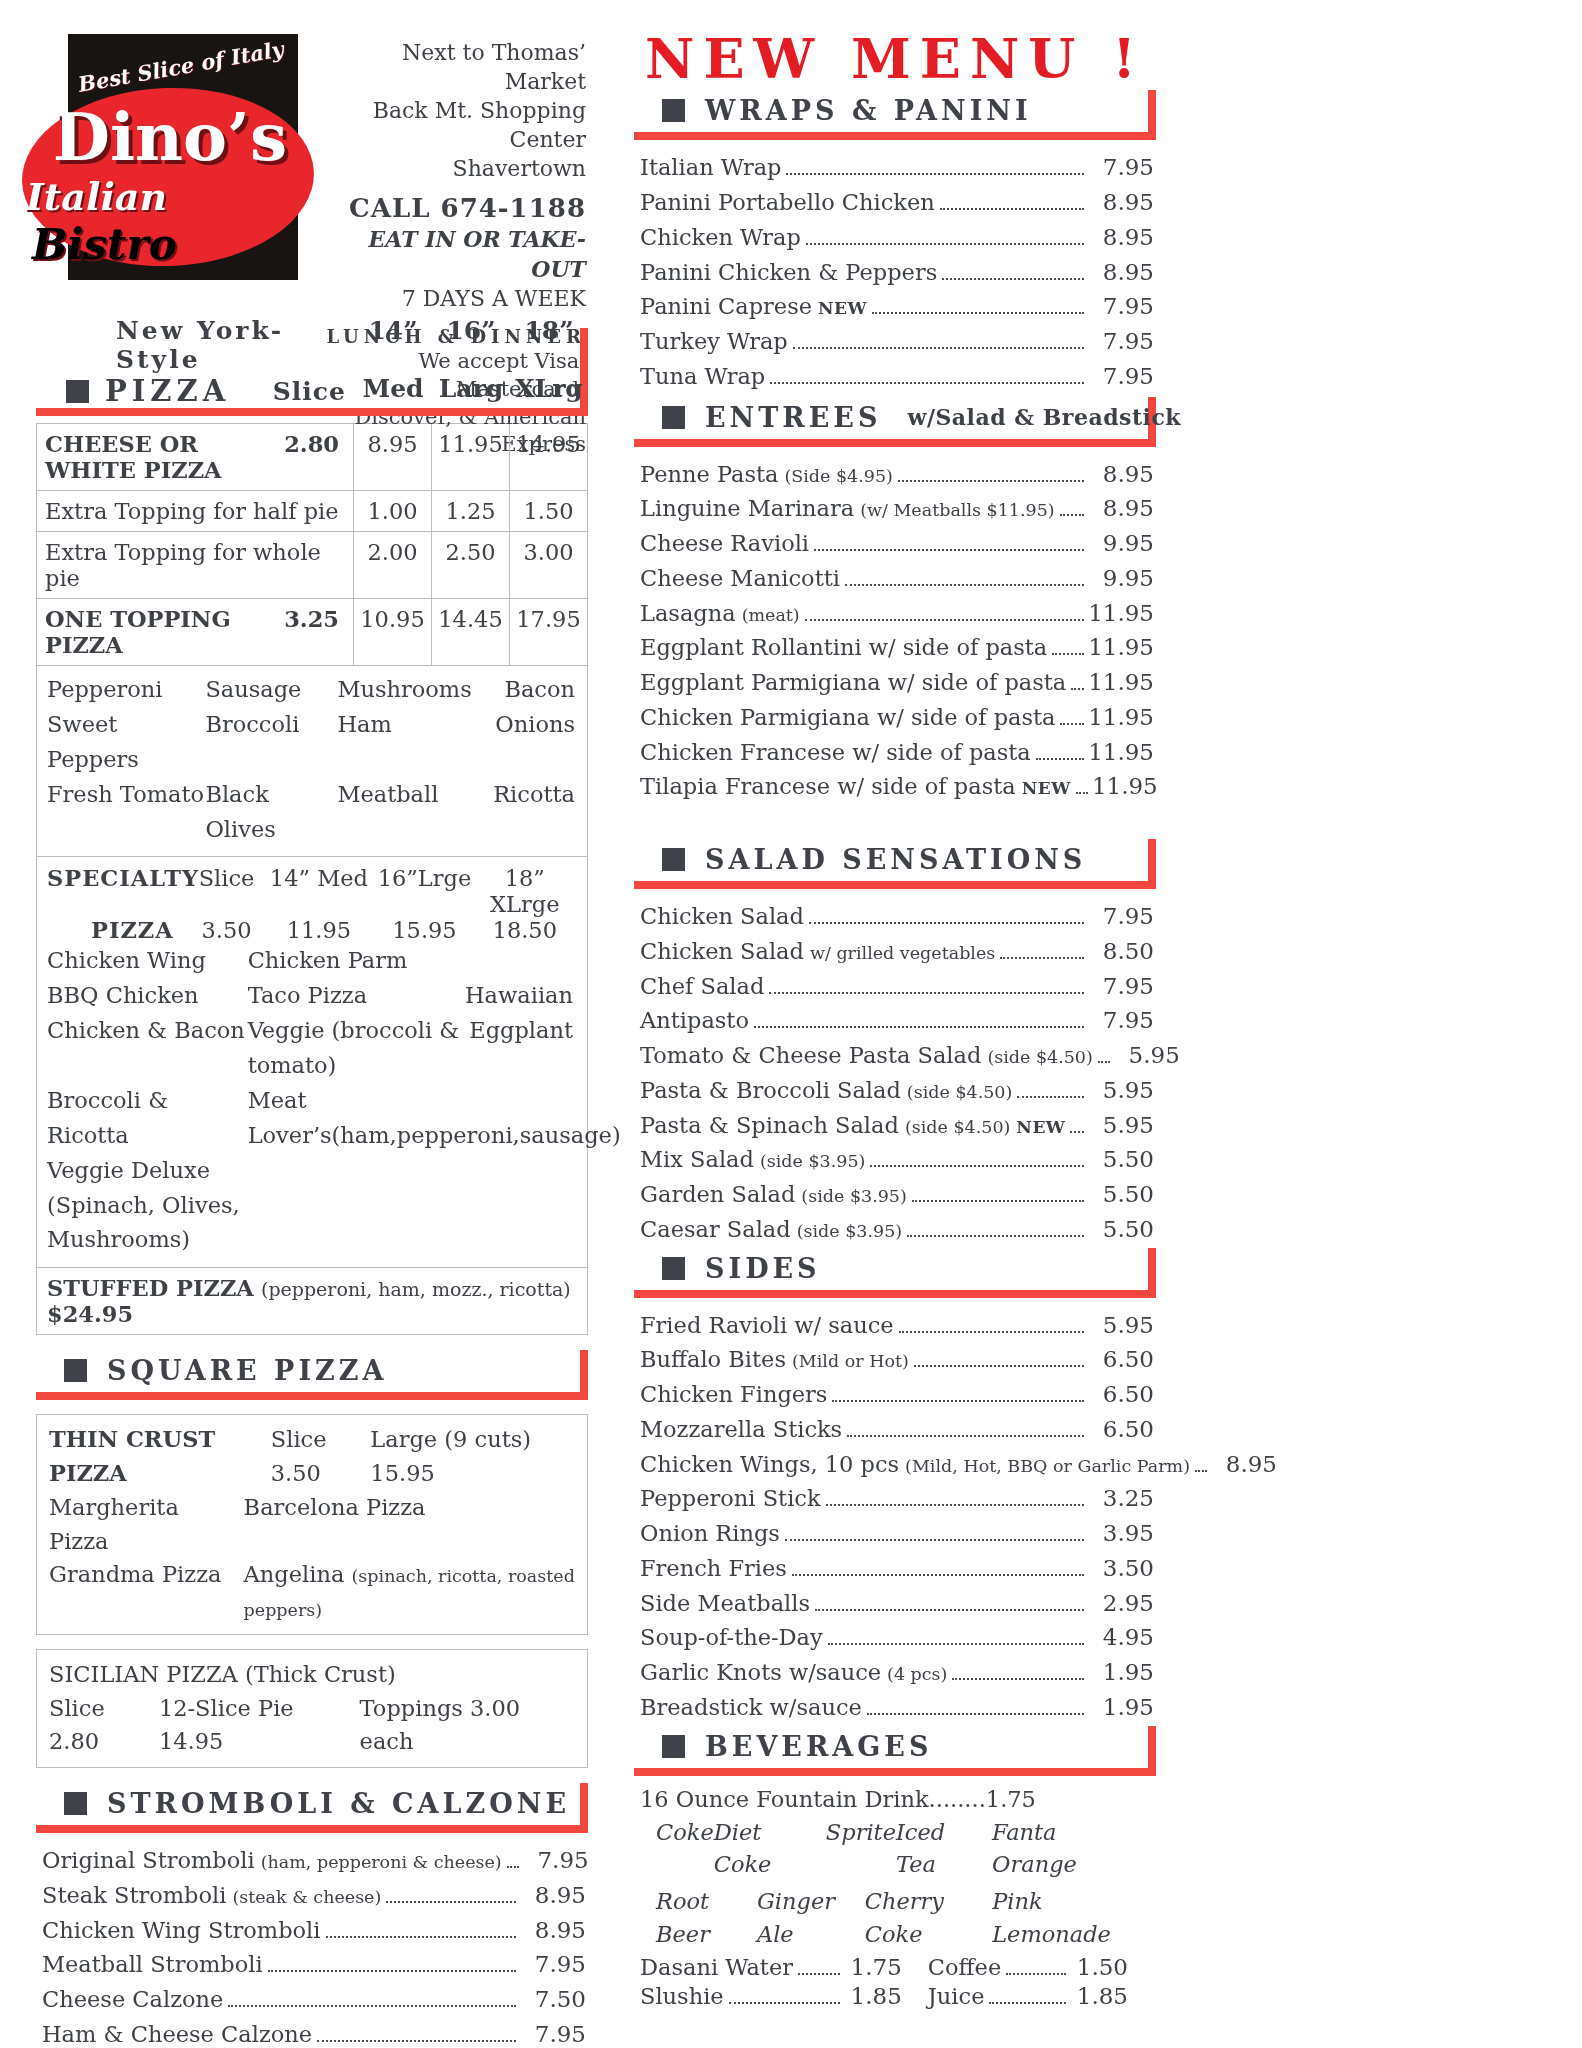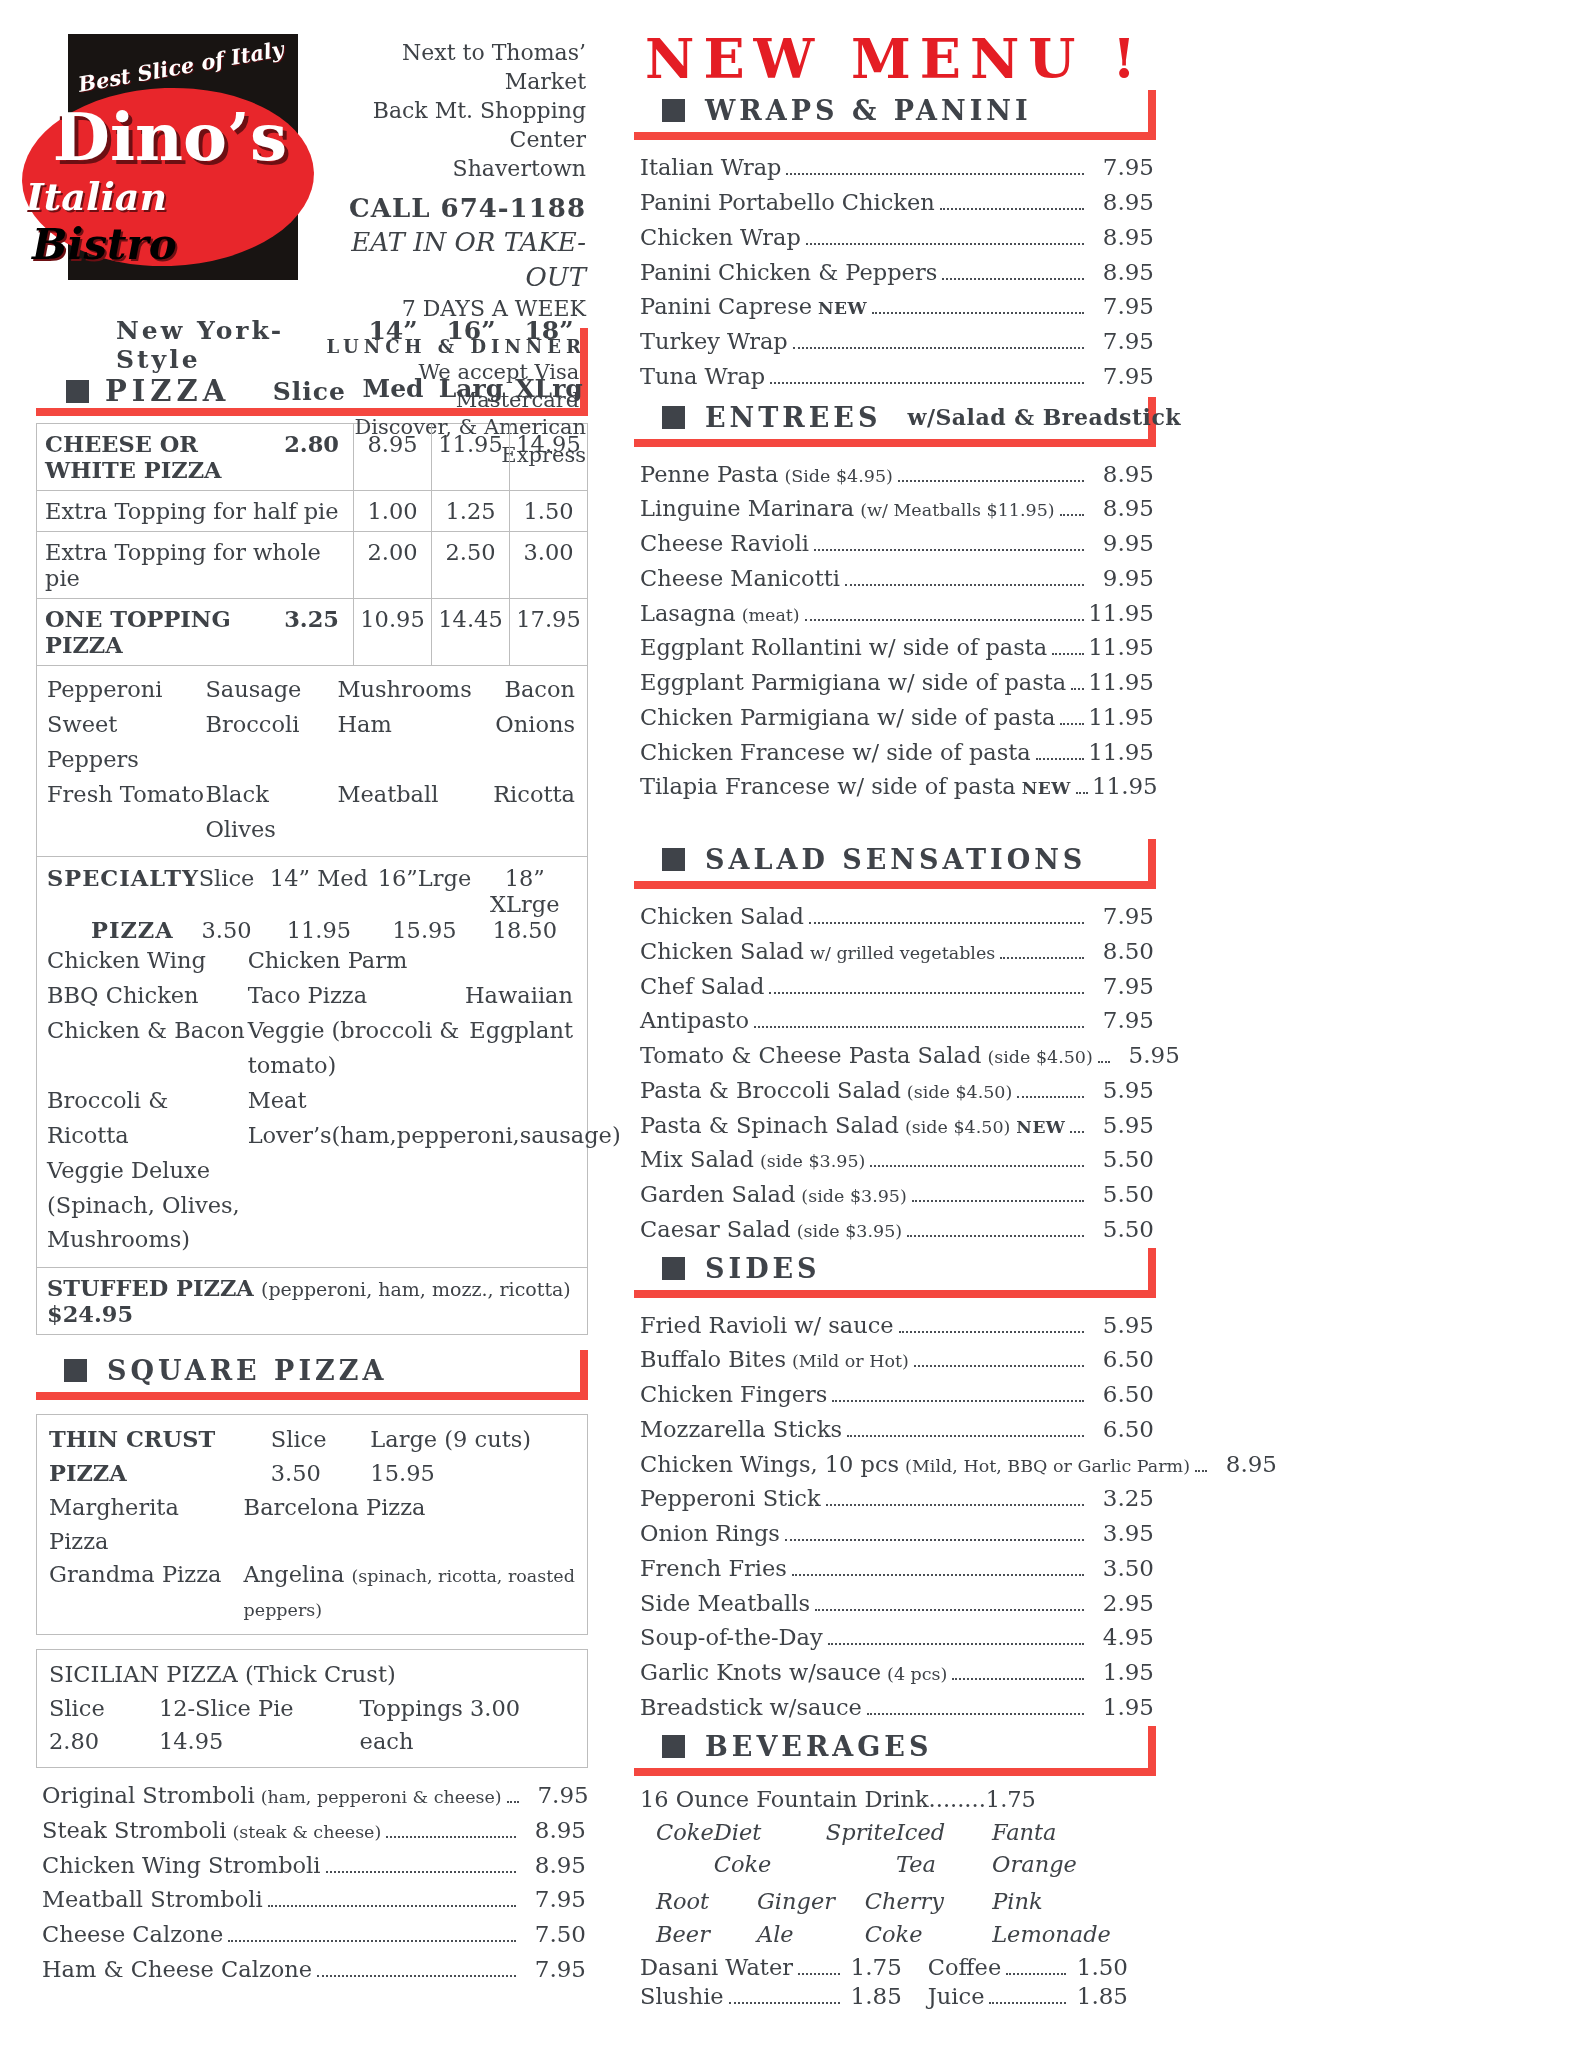--- a/index.html
+++ b/index.html
@@ -19,21 +19,21 @@
   .brandrow{display:flex;gap:10px;margin-bottom:30px;height:258px}
   .logo{position:relative;width:268px;height:258px;flex-shrink:0}
   .logo-black{position:absolute;left:32px;top:6px;width:230px;height:246px;background:#181412}
   .logo-oval{position:absolute;left:-14px;top:60px;width:292px;height:178px;background:#e8262b;border-radius:50%;transform:rotate(-2deg)}
   .logo-tag{position:absolute;left:40px;top:26px;width:210px;text-align:center;color:#fff;font-style:italic;font-weight:bold;font-size:21px;transform:rotate(-10deg);text-shadow:1px 1px 0 #5c0d10}
   .logo-name{position:absolute;left:-10px;top:76px;width:288px;text-align:center;color:#fff;font-weight:bold;font-size:66px;line-height:1;text-shadow:4px 4px 0 #6d0f13}
   .logo-italian{position:absolute;left:-10px;top:150px;width:288px;text-align:left;color:#fff;font-style:italic;font-weight:bold;font-size:38px;line-height:1;text-shadow:2px 2px 0 #6d0f13}
   .logo-bistro{position:absolute;left:-4px;top:196px;width:288px;text-align:left;color:#000000;font-style:italic;font-weight:bold;font-size:42px;line-height:1;text-shadow:2px 2px 0 #6d0f13}
   .info{flex:1;text-align:right;padding-top:10px;line-height:1.32;font-size:22px;padding-right:2px}
   .info .call{font-weight:bold;font-size:26px;letter-spacing:1px;margin-top:8px}
-  .info .eatin{font-style:italic;font-weight:normal;font-size:26px}
+  .info .eatin{font-style:italic;font-weight:bold;font-size:22px}
   .info .days{font-size:22px}
   .info .meals{font-weight:bold;letter-spacing:5px;font-size:18px;margin-top:12px}
   .info .accept{font-size:21px}
 
   
   .sechead{margin-top:20px;position:relative}
   .sechead-line{display:flex;align-items:center;gap:20px;padding-left:28px;margin-bottom:6px;position:relative;z-index:2}
   .sq{width:23px;height:23px;background:#3f4349;flex-shrink:0}
   .sectitle{font-weight:bold;font-size:27px;letter-spacing:4px;color:#3f4349;white-space:nowrap}
   .subtitle{font-weight:bold;font-size:22px;letter-spacing:0.5px;margin-left:6px;white-space:nowrap}
@@ -286,20 +286,27 @@
         <div><span class="b">SICILIAN PIZZA</span> <span>(Thick Crust)</span></div>
         <div class="boxline">
           <span>Slice 2.80</span>
           <span>12-Slice Pie  14.95</span>
           <span>Toppings 3.00 each</span>
         </div>
       </div>
     </section>
 
     <section>
+      <div class="sechead">
+        <div class="sechead-line">
+            <span class="sq"></span>
+            <span class="sectitle">STROMBOLI &amp; CALZONE</span>
+          </div>
+        <div class="redbar"></div>
+      </div>
       <div class="plist">
 
       <div class="prow">
           <span class="pname">Original Stromboli</span>
           <span class="pnote">(ham, pepperoni &amp; cheese)</span>
 
           <span class="dots"></span>
           <span class="pprice">7.95</span>
         </div>
           <div class="prow">

